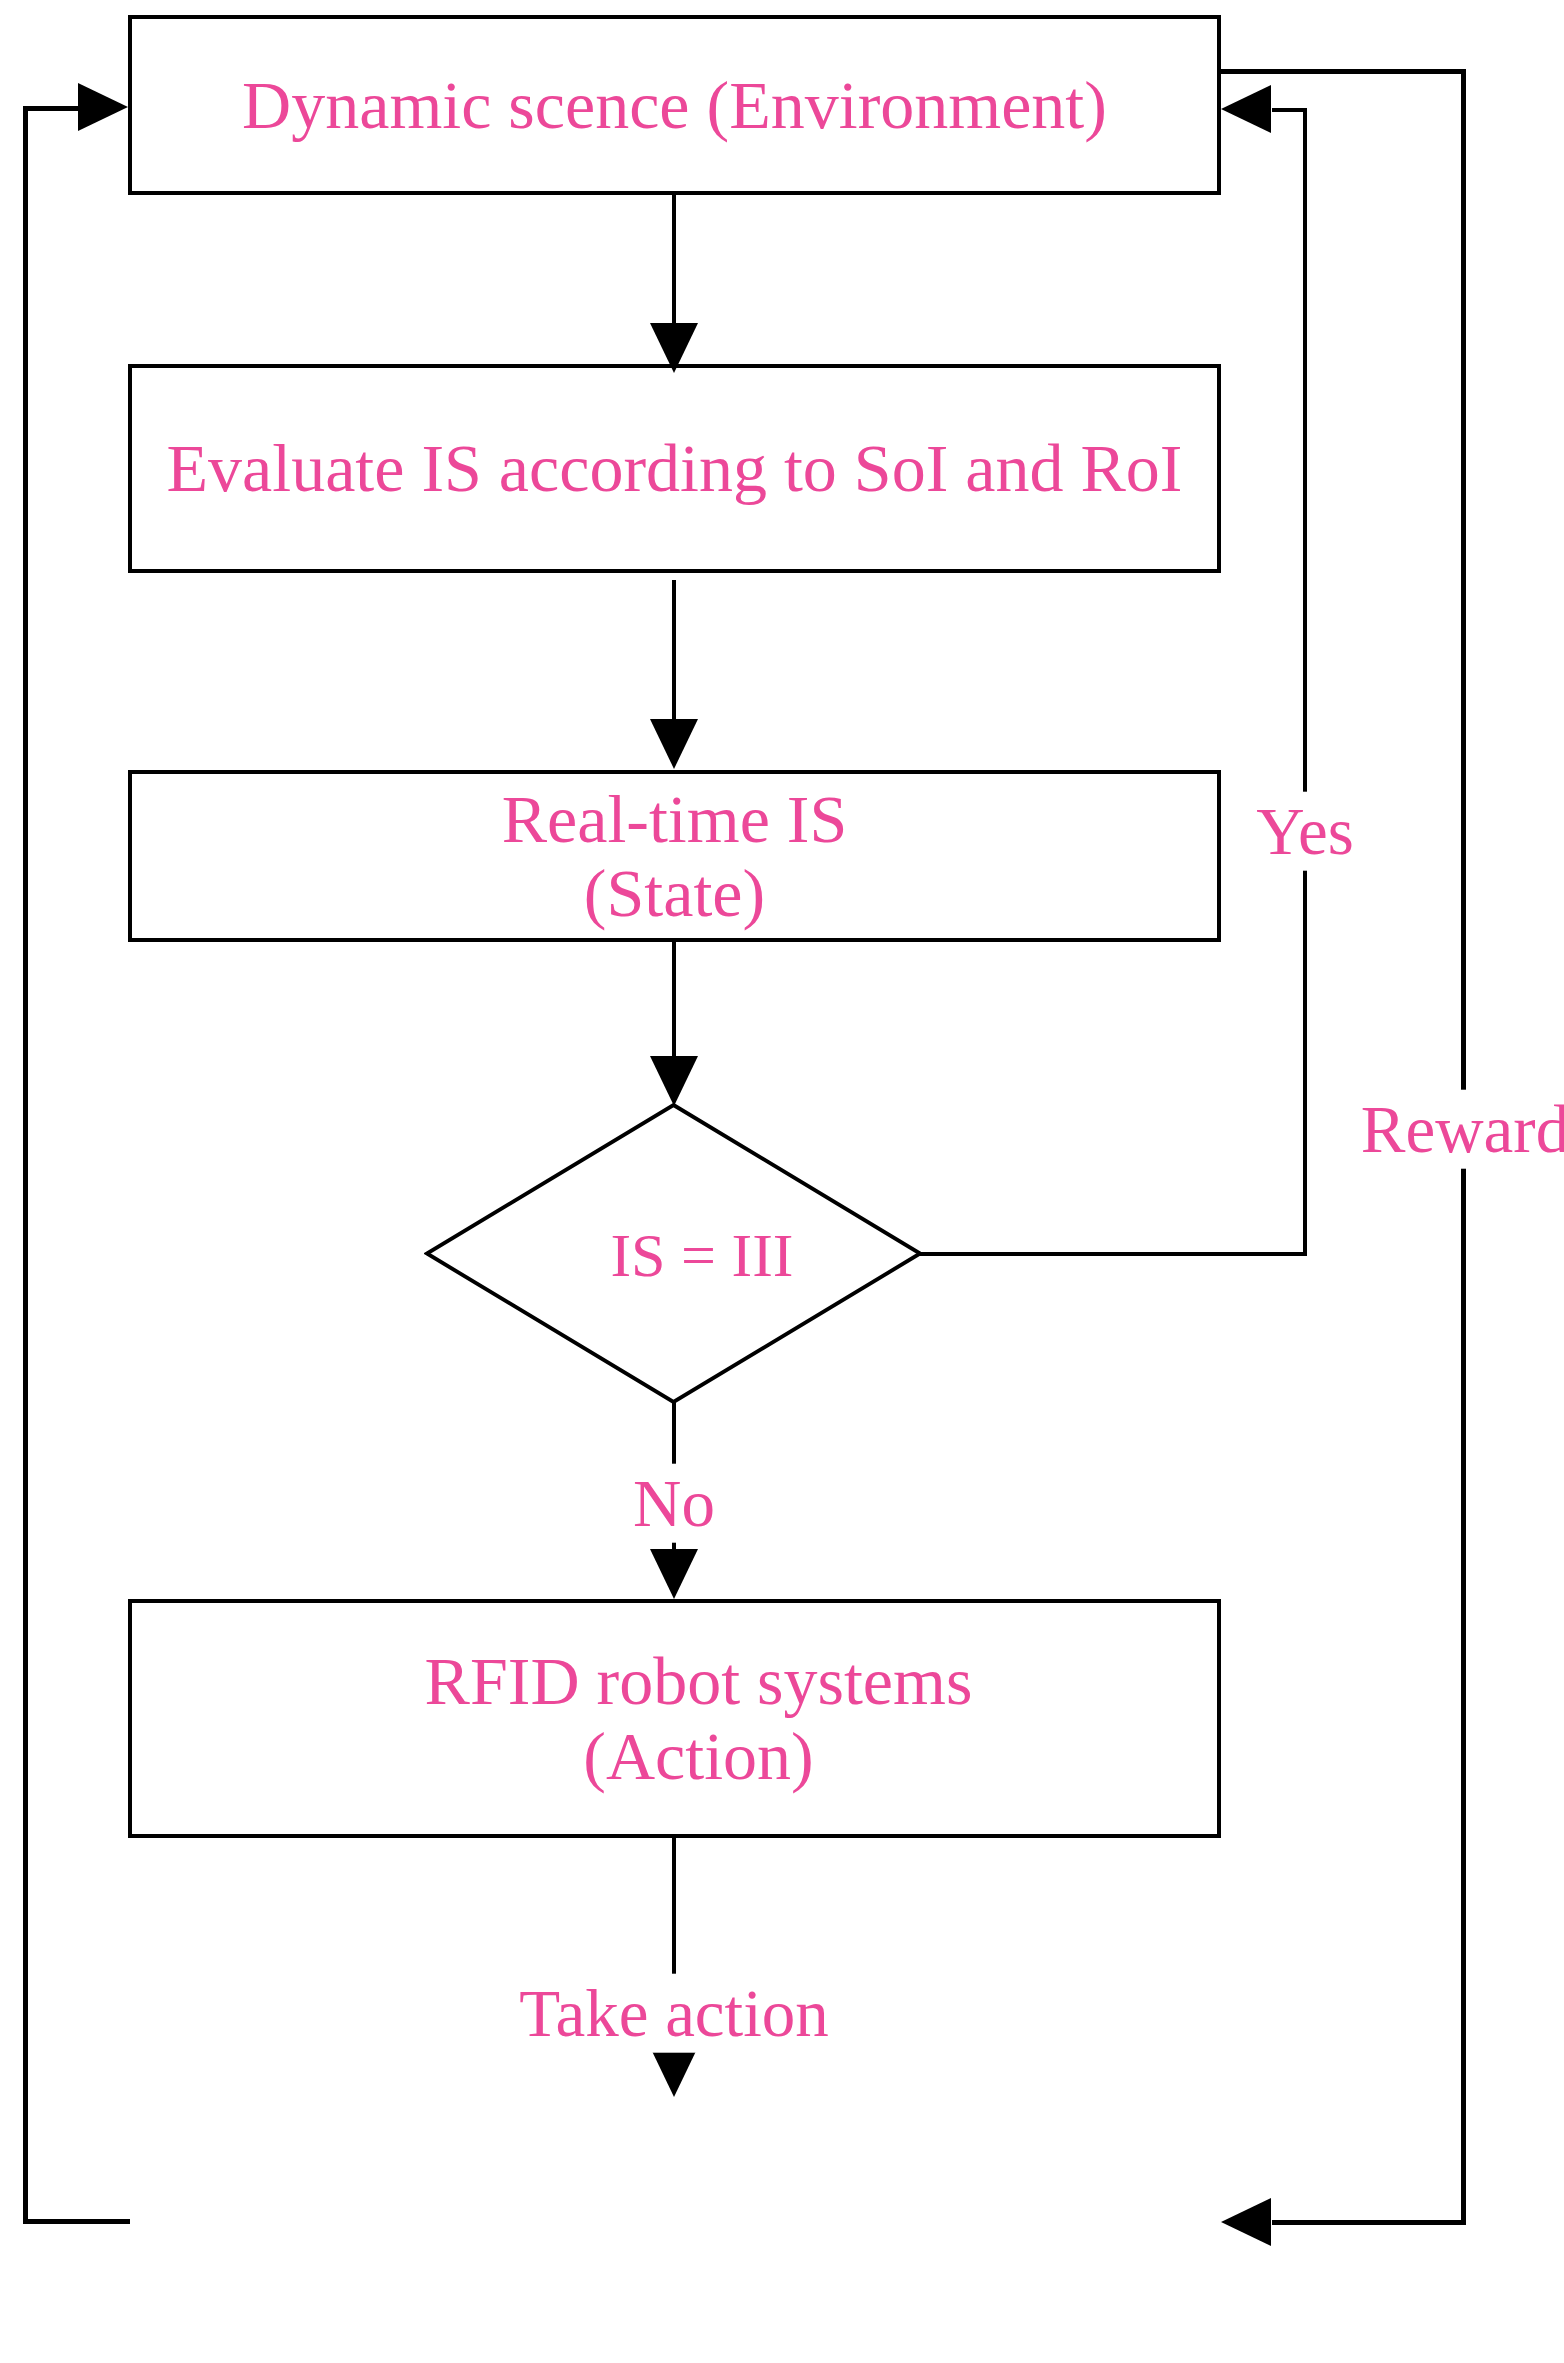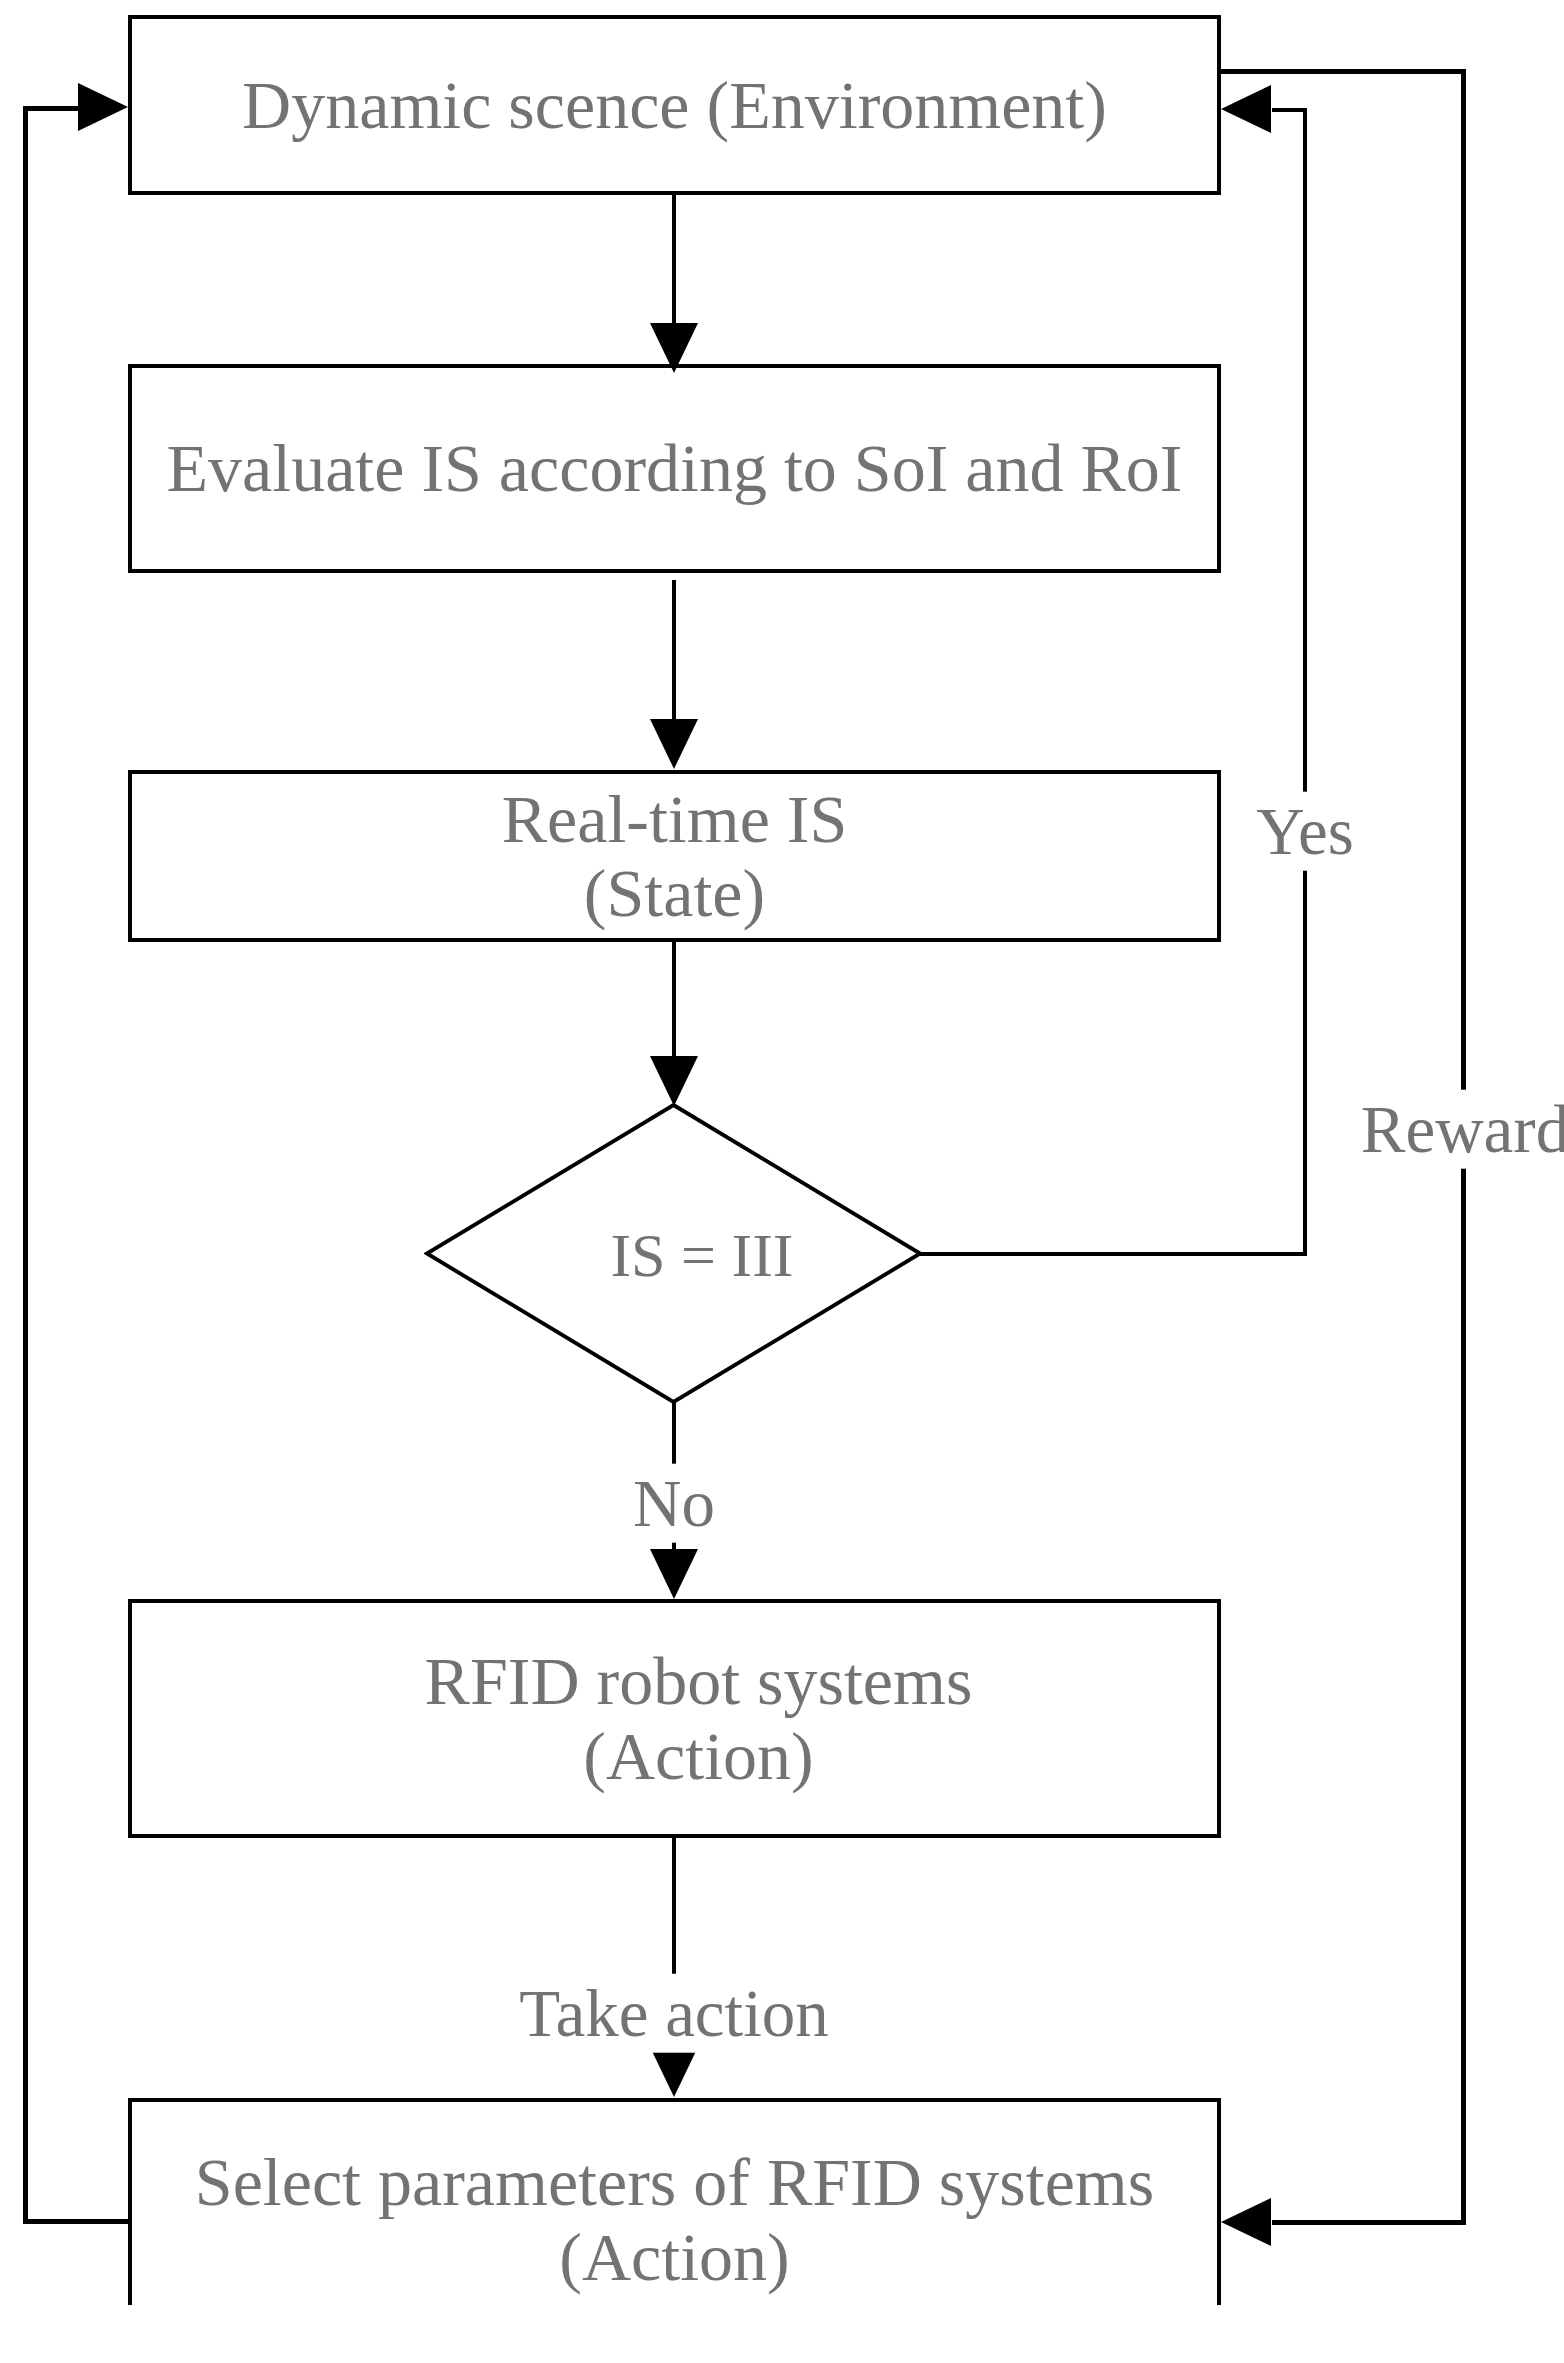--- a/index.html
+++ b/index.html
@@ -1,21 +1,21 @@
 <!DOCTYPE html>
 <html><head>
 <meta charset="utf-8">
 <style>
   html,body{margin:0;padding:0;background:#ffffff;}
   #canvas{
     position:relative;
     width:1564px;height:2305px;
     background:#ffffff;
     font-family:"Liberation Serif","DejaVu Serif",serif;
-    color:#737373;
+    color:#ec4899;
     overflow:hidden;
   }
   
   .node{
     position:absolute;
     left:128px;width:1093px;
     box-sizing:border-box;
     background:#ffffff;
     border:4.9px solid #000000;
     display:flex;flex-direction:column;
@@ -68,24 +68,20 @@
   <div class="node" style="top:770px;height:172px;">
     <span>Real-time IS</span>
     <span>(State)</span>
   </div>
 
   <div class="node" style="top:1599px;height:239px;padding-left:48px;">
     <span>RFID robot systems</span>
     <span>(Action)</span>
   </div>
 
-  <div class="node" style="top:2098px;height:243px;">
-    <span>Select parameters of RFID systems</span>
-    <span>(Action)</span>
-  </div>
 
   <div id="diamond-wrap">
     <svg width="499" height="303" viewBox="0 0 514 312">
       <polygon points="257,3 511,156 257,309 3,156" fill="#ffffff" stroke="#000000" stroke-width="4"></polygon>
     </svg>
   </div>
   <div id="diamond-label">IS = III</div>
 
   <div class="vline" style="left:672px;top:194px;width:3.9px;height:131px;"></div>
   <div class="ah ah-down" style="left:650px;top:323px;"></div>

